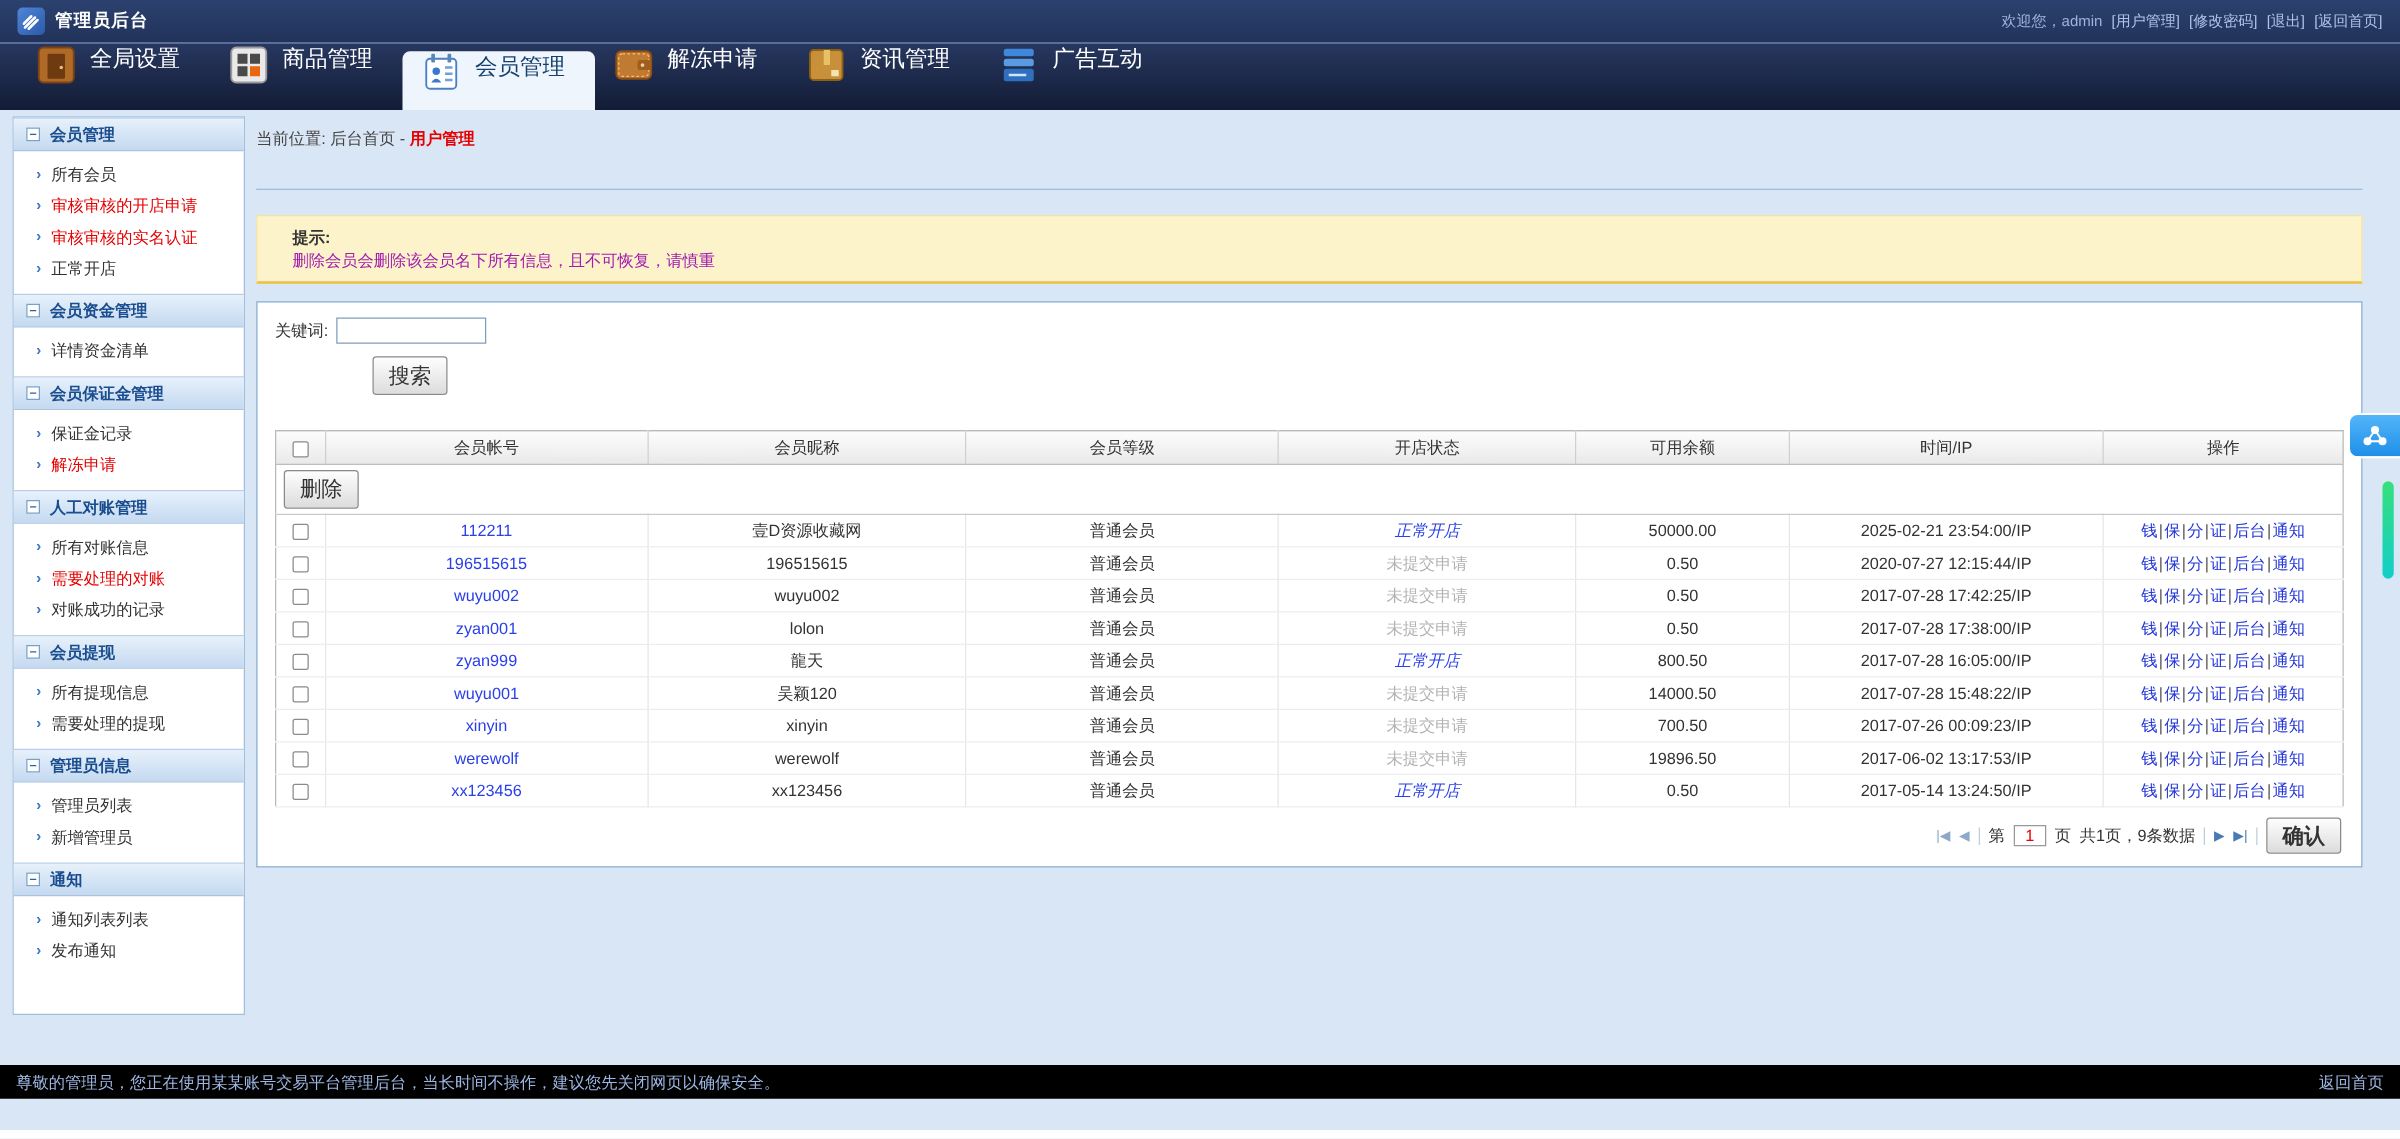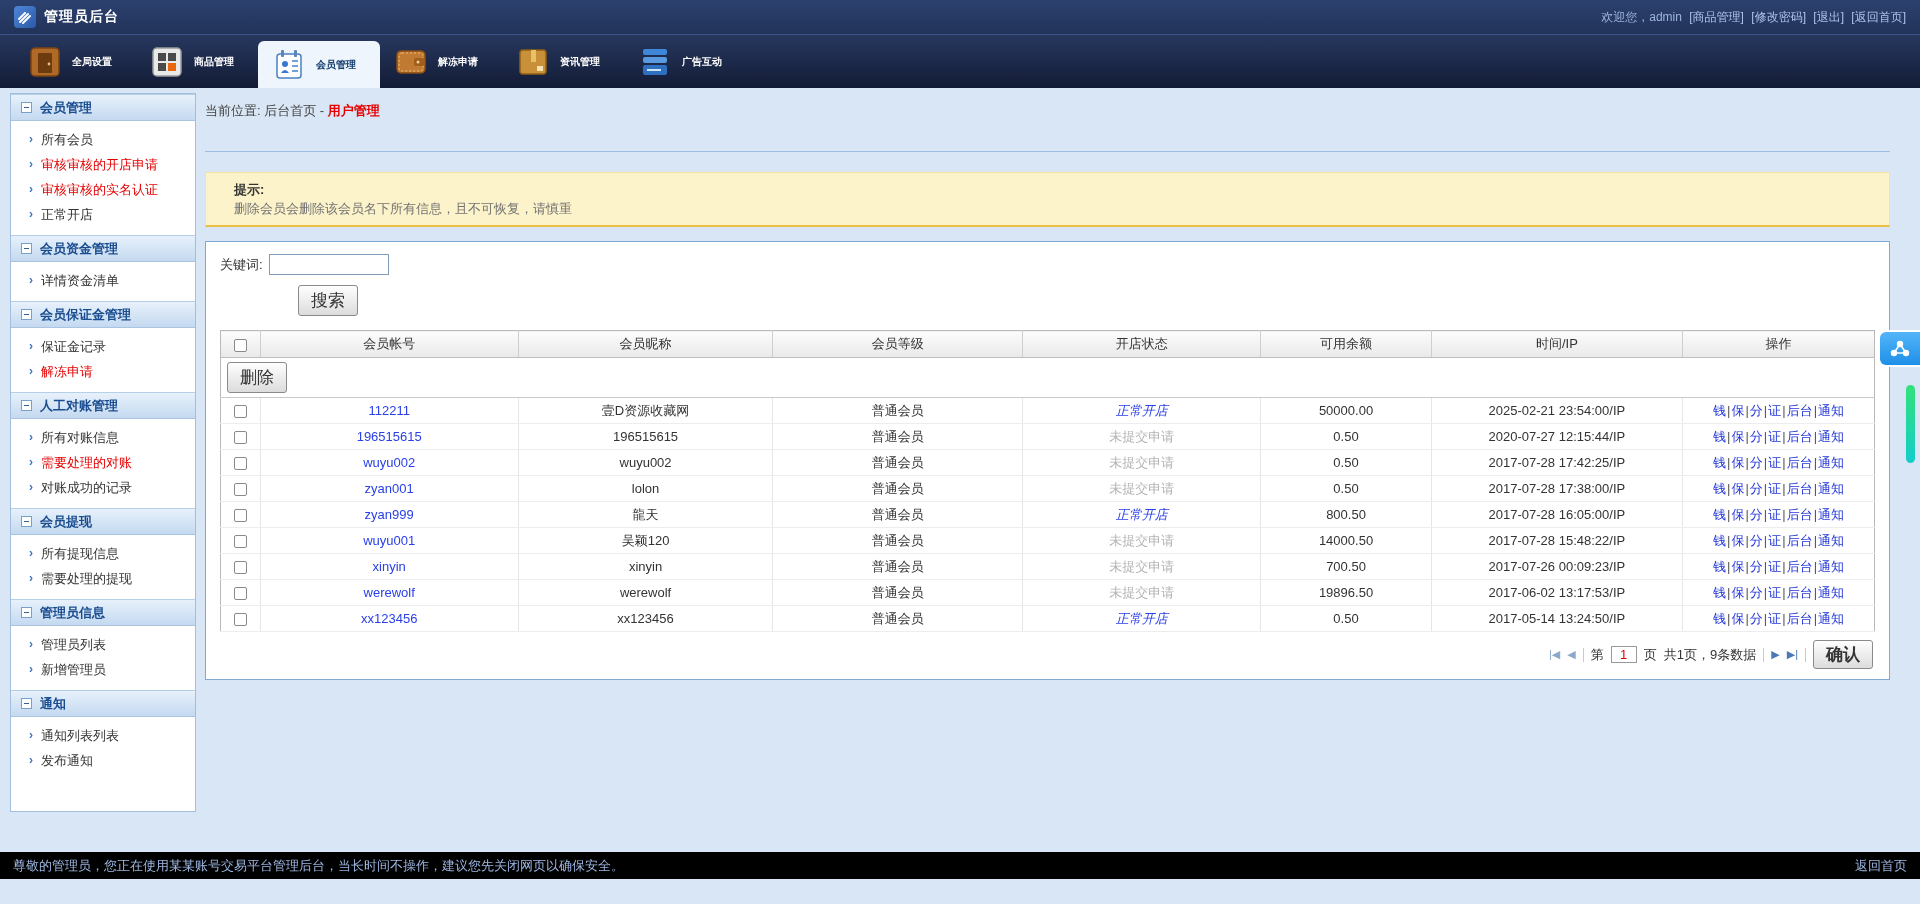--- a/index.html
+++ b/index.html
@@ -15,22 +15,22 @@
     background:linear-gradient(135deg,#4f86d8,#2b5aa8); margin-right:8px;
     display:flex; align-items:center; justify-content:center; }
   .app-title { color:#ffffff; font-size:14px; font-weight:bold; letter-spacing:1px; }
   .titlebar-right { margin-left:auto; font-size:12px; color:#9db2dd; }
   .titlebar-right a { color:#aec2e8; text-decoration:none; margin-left:4px; }
 
   
   .navbar { position:absolute; top:34px; left:0; right:0; height:54px;
     background:linear-gradient(#27375f,#131c36); border-top:1px solid #3d5488;
     display:flex; align-items:stretch; padding-left:14px; }
-  .nav-tab { display:flex; align-items:center; gap:10px; padding:0 24px 0 14px;
-    color:#ffffff; font-size:10px; font-weight:bold; cursor:pointer; }
+  .nav-tab { display:flex; gap:10px; padding:0 24px 0 14px;
+    color:#ffffff; font-size:18px; font-weight:normal; cursor:pointer; }
   .nav-tab.active { background:#eef5fc; border-radius:6px 6px 0 0; margin-top:7px;
     color:#16406f; align-self:flex-end; height:47px; }
   .nav-icon { width:34px; height:34px; flex:0 0 34px; }
 
   
   .content { position:absolute; top:88px; left:0; right:0; bottom:0; background:#d9e6f5; }
 
   
   .sidebar { position:absolute; top:5px; left:10px; width:186px;
     background:#ffffff; border:1px solid #a3bedd; padding-bottom:30px; }
@@ -52,33 +52,33 @@
 
   
   .main { position:absolute; top:0; left:205px; right:30px; }
   .breadcrumb { padding-top:14px; height:64px; font-size:13px; color:#444;
     border-bottom:1px solid #9cbce0; }
   .breadcrumb .crumb-current { color:#e60000; font-weight:bold; }
 
   .notice { margin-top:20px; background:#fcf3ca; border:1px solid #f3e3a2;
     border-bottom:2px solid #e9bf45; padding:7px 28px; }
   .notice-title { font-size:13px; font-weight:bold; color:#333; line-height:19px; }
-  .notice-body { font-size:13px; color:#737373; line-height:19px; }
+  .notice-body { font-size:13px; color:#a21caf; line-height:19px; }
 
   .panel { margin-top:14px; background:#ffffff; border:1px solid #7fa8d2;
     padding:12px 14px 10px 14px; }
   .search-row { display:flex; align-items:center; font-size:13px; color:#333; }
   .kw-input { width:120px; height:21px; border:1px solid #7f9db9; margin-left:6px;
     font-size:13px; padding:0 3px; }
   .btn { display:inline-block; background:linear-gradient(#fefefe,#dcdcdc);
     border:1px solid #8a8a8a; border-radius:3px; font-size:17px; color:#333;
     padding:3px 12px; cursor:pointer; font-family:inherit; }
   .search-btn { margin:10px 0 0 78px; }
 
-  table.member { width:100%; border-collapse:collapse; margin-top:14px;
+  table.member { width:100%; border-collapse:collapse; margin-top:28px;
     border:1px solid #b9b9b9; font-size:13px; color:#333; table-layout:fixed; }
   table.member th { height:27px; font-weight:normal;
     background:linear-gradient(#fcfcfc,#e9e9e9);
     border-right:1px solid #cfcfcf; border-bottom:1px solid #bdbdbd; text-align:center; }
   table.member td { height:26px; text-align:center;
     border-right:1px solid #e6e6e6; border-bottom:1px solid #ededed; }
   table.member th:last-child, table.member td:last-child { border-right:none; }
   .toolbar-cell { text-align:left !important; padding:4px 6px;
     border-bottom:1px solid #c9c9c9 !important; }
   .chk { appearance:none; -webkit-appearance:none; width:13px; height:13px;
@@ -126,21 +126,21 @@
         <g stroke="#ffffff" stroke-width="2" stroke-linecap="round">
           <line x1="2" y1="12" x2="10" y2="4"></line>
           <line x1="5" y1="13" x2="12" y2="6"></line>
           <line x1="1" y1="9" x2="7" y2="3"></line>
         </g>
       </svg>
     </span>
     <span class="app-title">管理员后台</span>
     <span class="titlebar-right">
       <span>欢迎您，admin</span>
-      <a href="#">[商品管理]</a>
+      <a href="#">[用户管理]</a>
       <a href="#">[修改密码]</a>
       <a href="#">[退出]</a>
       <a href="#">[返回首页]</a>
     </span>
   </div>
 
   <div class="navbar">
     <div class="nav-tab">
       <svg class="nav-icon" viewBox="0 0 34 34">
         <rect x="3" y="3" width="28" height="28" rx="4" fill="#b06a28" stroke="#7e4312" stroke-width="1.5"></rect>

